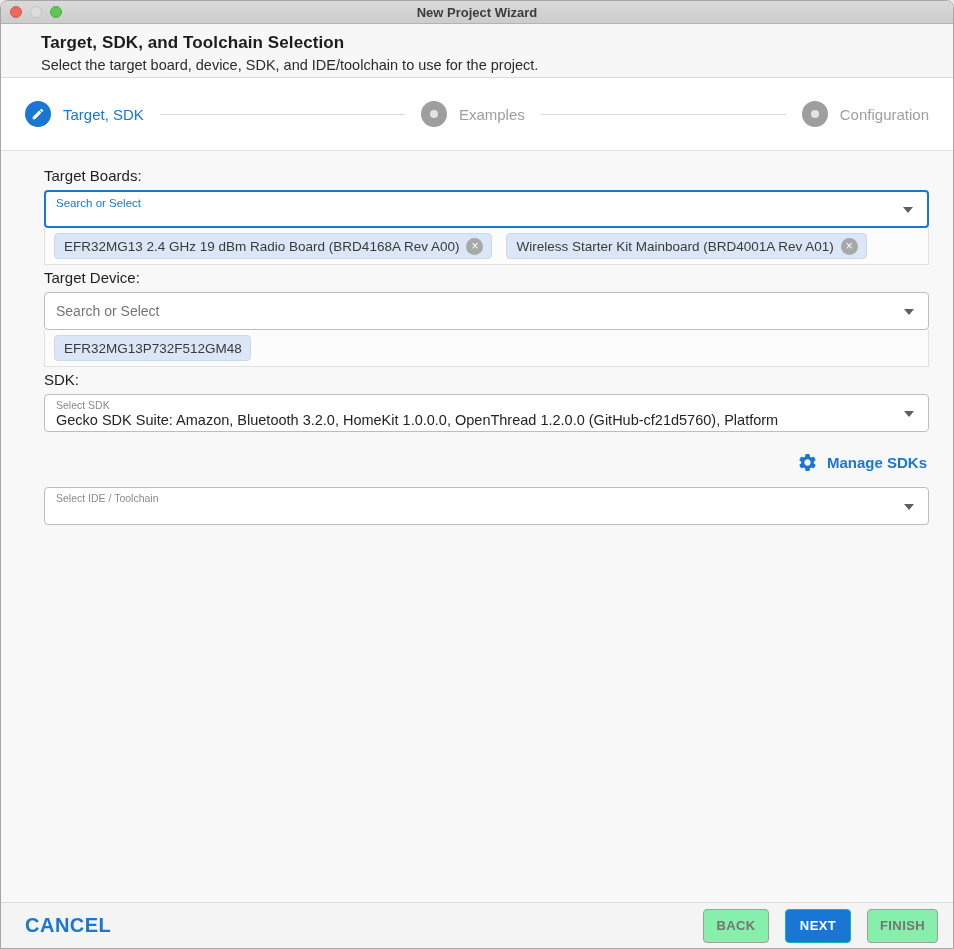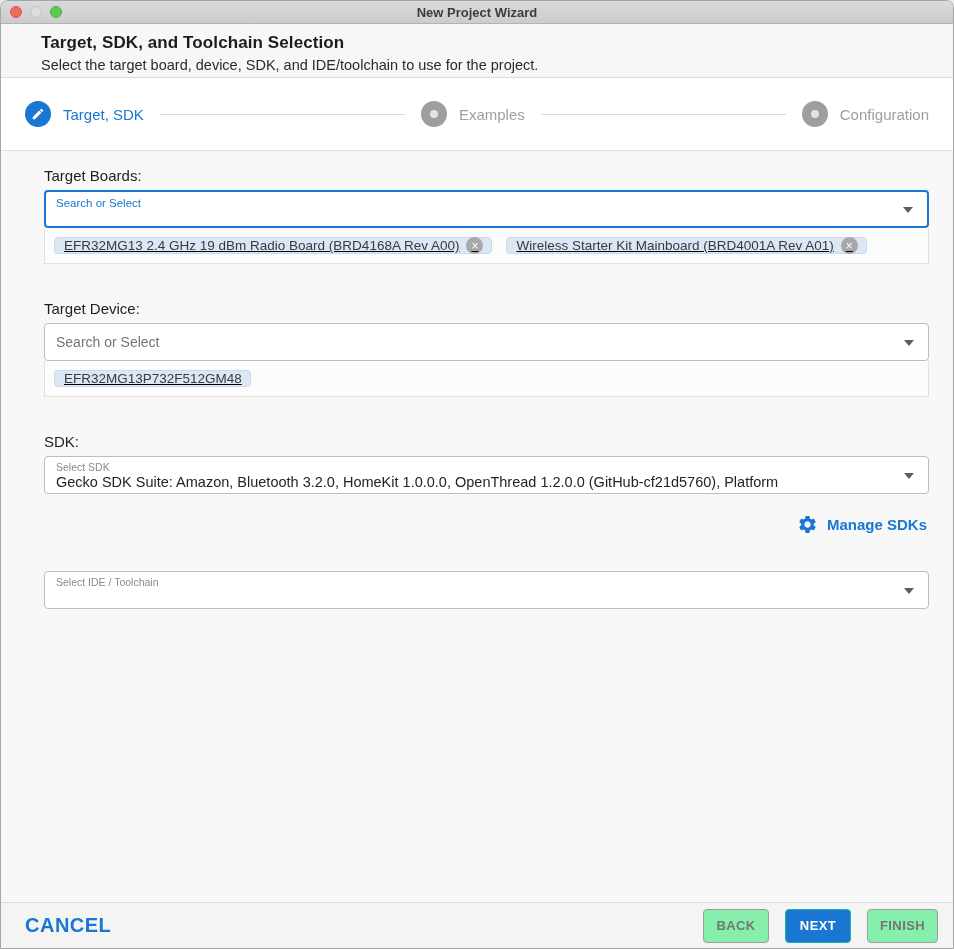--- a/index.html
+++ b/index.html
@@ -34,42 +34,42 @@
   .step{display:flex;align-items:center;gap:12px;cursor:default;}
   .step-circle{width:26px;height:26px;border-radius:50%;display:flex;align-items:center;justify-content:center;flex:0 0 26px;}
   .step-circle.active{background:var(--accent);}
   .step-circle.pending{background:var(--pending);}
   .step-circle .dot{width:8px;height:8px;border-radius:50%;background:#e3e3e3;}
   .step-label{font-size:15px;color:var(--pending);white-space:nowrap;}
   .step-label.active{color:var(--accent);}
   .step-line{flex:1;height:1px;background:#d9d9d9;margin:0 16px;}
   
   .content{flex:1;background:#f8f8f8;padding:16px 24px 0 24px;overflow:hidden;}
-  .section{margin-bottom:36px;padding-left:19px;}
+  .section{margin-bottom:4px;padding-left:19px;}
   .field-label{font-size:15px;color:#1f1f1f;margin-bottom:6px;}
   .combo{
     position:relative;width:100%;height:38px;background:#fff;
     border:1px solid #bdbdbd;border-radius:4px;padding:3px 34px 3px 11px;cursor:pointer;
   }
   .combo.focused{border:2px solid var(--accent);padding:2px 33px 2px 10px;}
   .combo-float{display:block;font-size:10.5px;color:#8a8a8a;line-height:14px;}
   .combo-float.accent{color:var(--accent);font-size:11.5px;padding-top:2px;}
   .combo-value{display:block;font-size:14.5px;color:#242424;line-height:17px;white-space:nowrap;overflow:hidden;}
   .combo-placeholder{display:flex;align-items:center;height:100%;font-size:14px;color:#757575;}
   .combo-arrow{
     position:absolute;right:14px;top:50%;margin-top:-2px;width:0;height:0;
     border-left:5px solid transparent;border-right:5px solid transparent;border-top:6px solid #5f5f5f;
   }
   .chips-row{
     width:100%;background:#fcfcfc;border:1px solid #e1e1e1;border-top:none;
     padding:5px 9px;display:flex;gap:14px;align-items:center;min-height:36px;
   }
   .chip{
     display:inline-flex;align-items:center;gap:7px;background:#dbe7f6;border:1px solid #c9d9ee;
-    border-radius:4px;padding:3px 8px 3px 9px;height:17px;text-decoration:underline;
+    border-radius:4px;padding:3px 8px 3px 9px;height:26px;
   }
   .chip-text{font-size:13.5px;color:#3a3a3a;white-space:nowrap;}
   .chip-x{
     width:17px;height:17px;border-radius:50%;background:#a8a8a8;color:#fff;
     display:inline-flex;align-items:center;justify-content:center;
     font-size:12px;line-height:1;cursor:pointer;flex:0 0 17px;
   }
   .manage-row{display:flex;justify-content:flex-end;align-items:center;margin:20px 2px 14px 0;}
   .manage-link{display:inline-flex;align-items:center;gap:9px;color:var(--accent);cursor:pointer;}
   .manage-link .gear{width:21px;height:21px;fill:var(--accent);}

